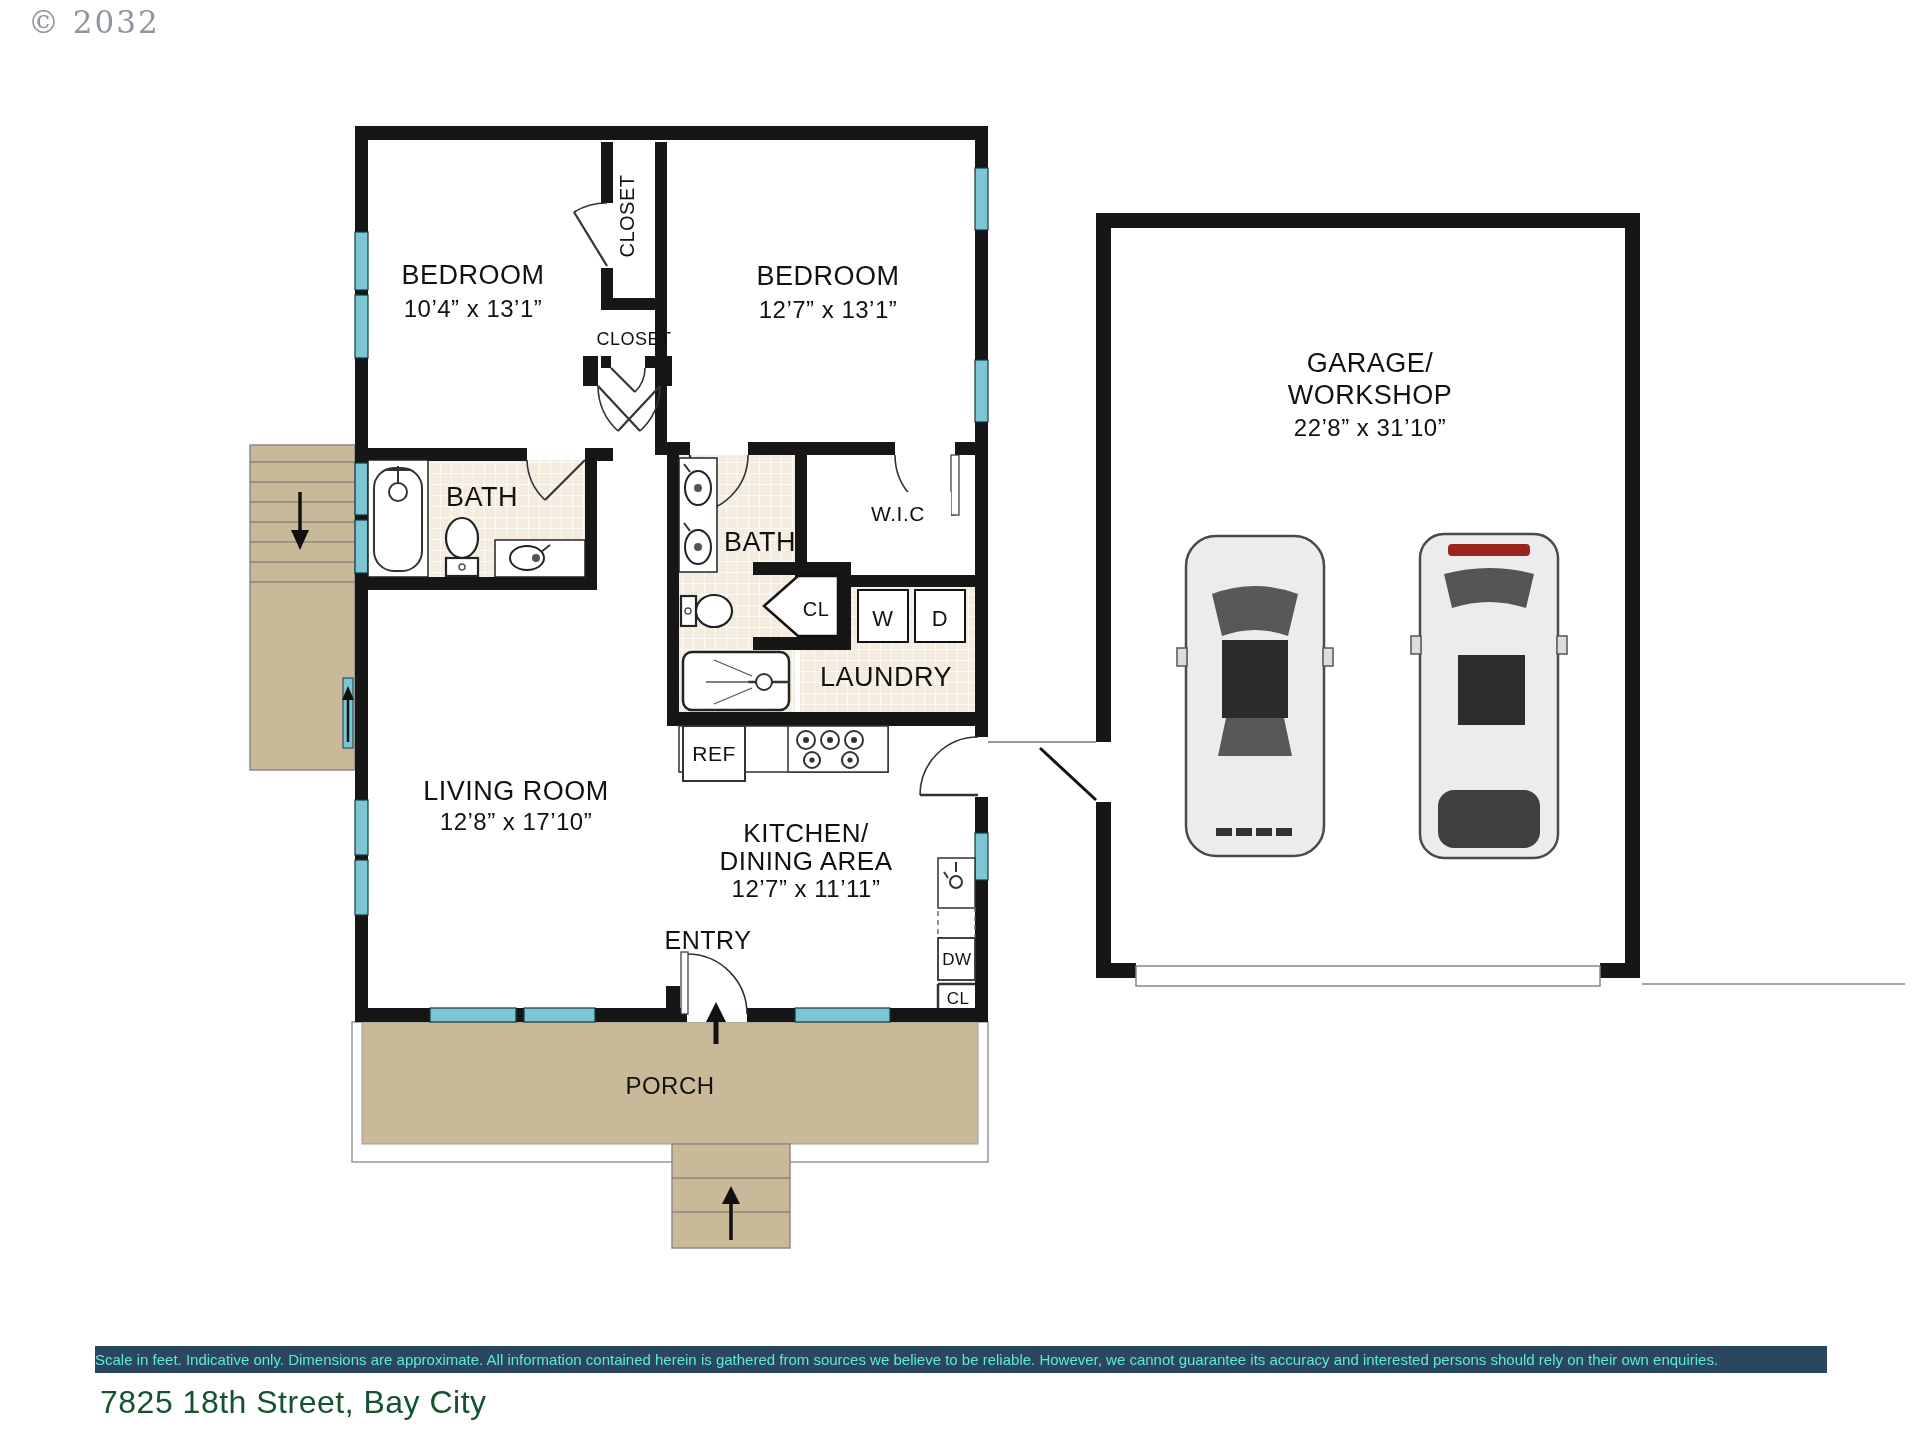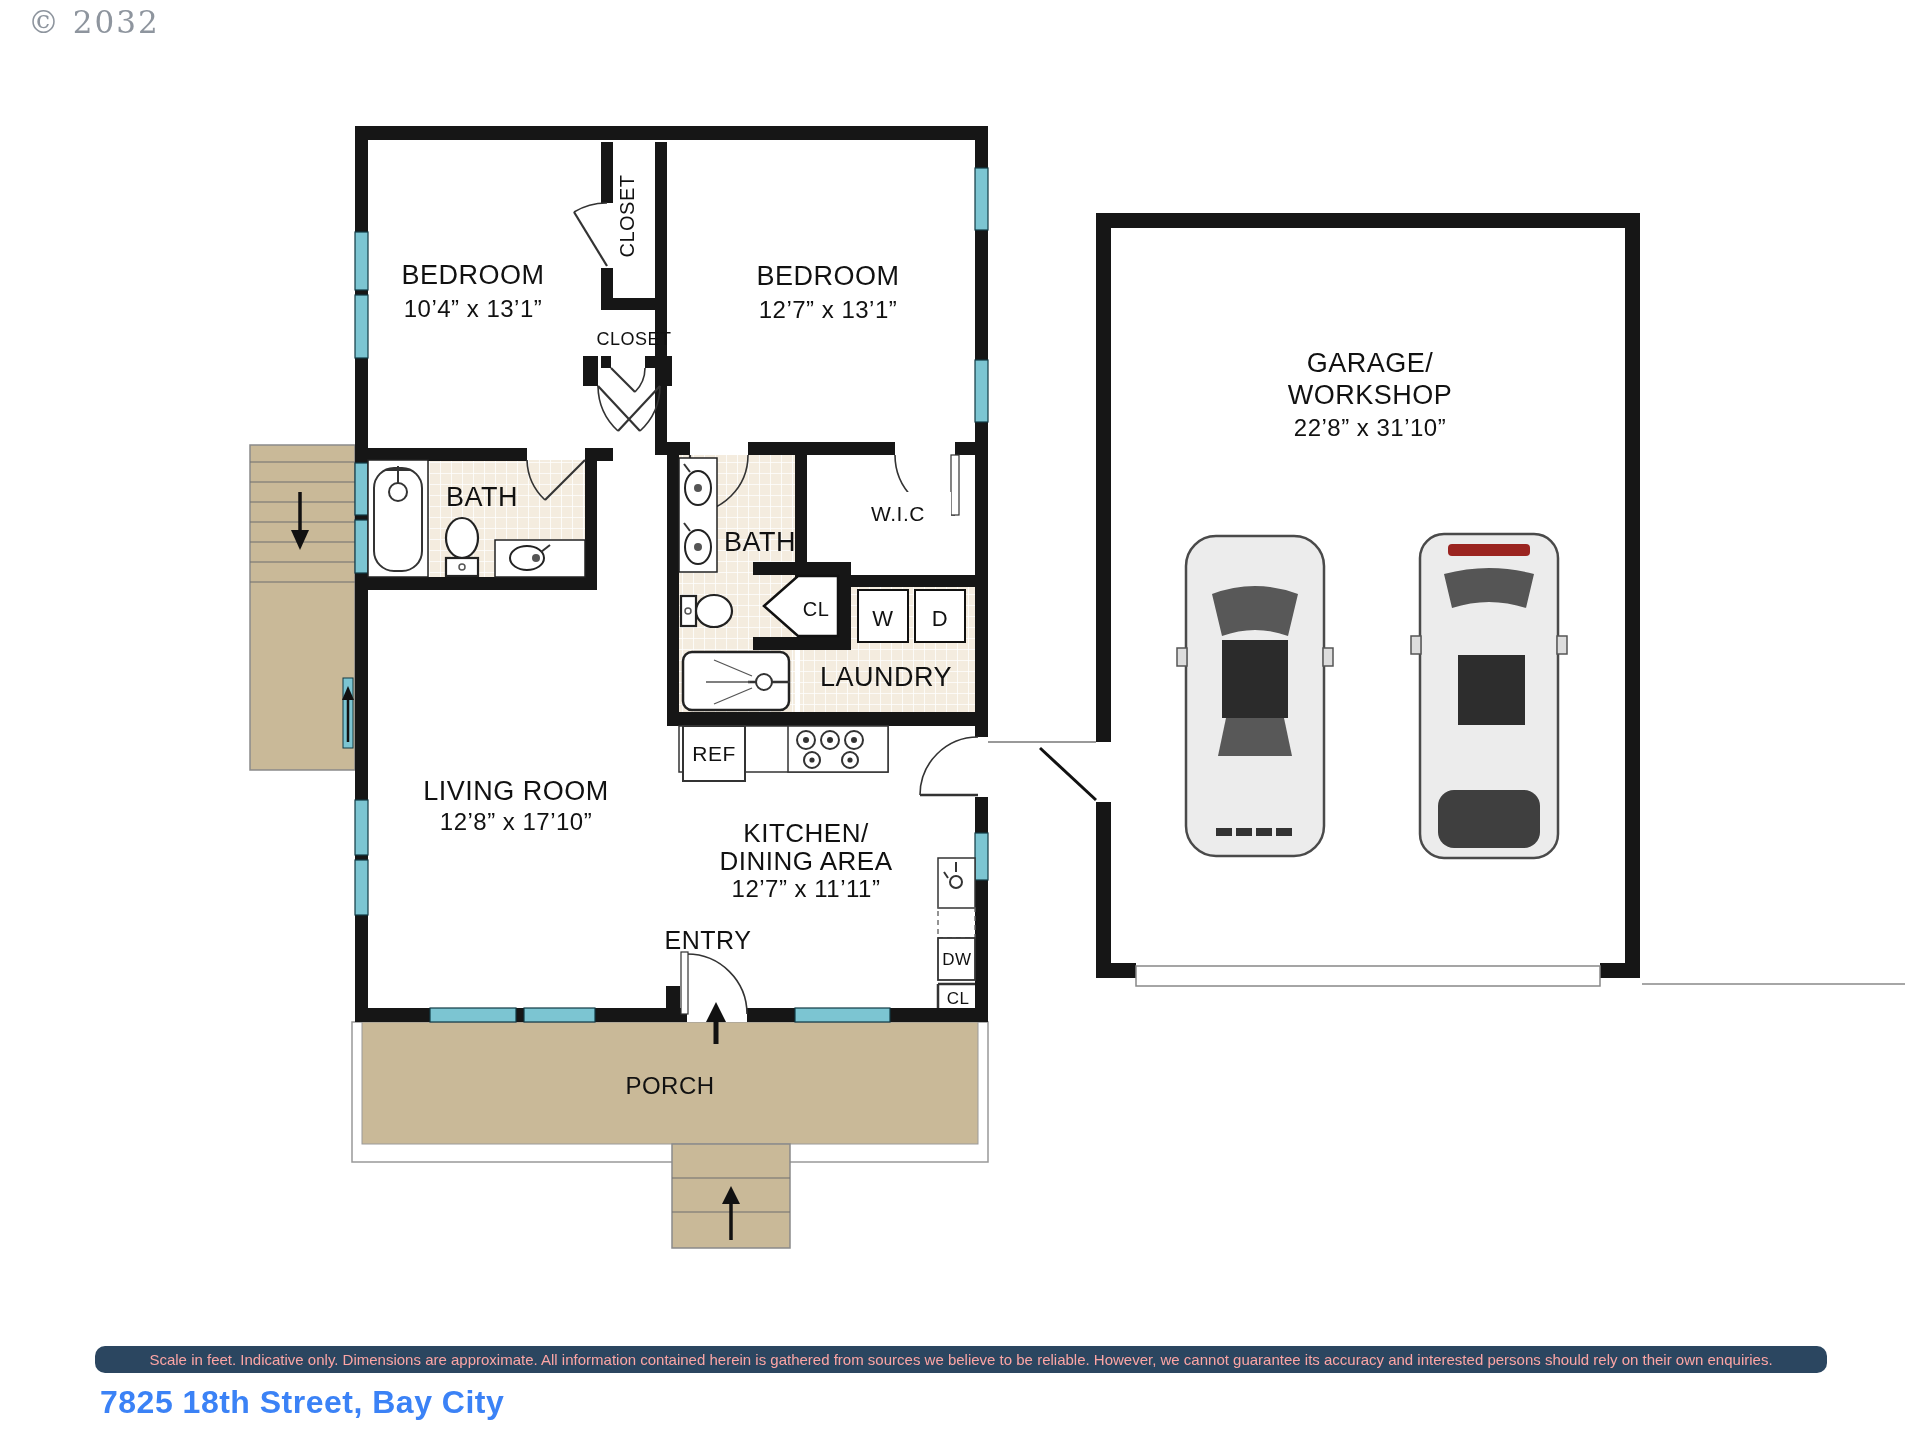--- a/index.html
+++ b/index.html
@@ -2,24 +2,24 @@
 <html><head>
 <meta charset="utf-8">
 <style>
   html,body{margin:0;padding:0;background:#fff;}
   .page{position:relative;width:1920px;height:1440px;background:#ffffff;overflow:hidden;
         font-family:"Liberation Sans",sans-serif;}
   .copyright{position:absolute;left:28px;top:4px;font-family:"DejaVu Serif",serif;
              font-size:31px;color:#8e959e;letter-spacing:2px;}
   .plan-svg{position:absolute;left:0;top:0;}
   .footer-bar{position:absolute;left:95px;top:1346px;width:1732px;height:27px;
-              background:#2b4660;color:#fca5a5;font-size:15px;line-height:27px;
-              text-align:center;white-space:nowrap;border-radius:10px;}
-  .address{position:absolute;left:100px;top:1384px;font-size:32px;font-weight:bold;
-           color:#3b82f6;letter-spacing:0.5px;}
+              background:#2b4660;color:#5eead4;font-size:15px;line-height:27px;
+              text-align:left;white-space:nowrap;}
+  .address{position:absolute;left:100px;top:1384px;font-size:32px;font-weight:normal;
+           color:#14532d;letter-spacing:0.5px;}
   text{font-family:"Liberation Sans",sans-serif;fill:#111;}
   .lbl{text-anchor:middle;letter-spacing:0.5px;}
 </style>
 </head>
 <body>
 
 <div class="page">
 
   <div class="copyright">© 2032</div>
 

